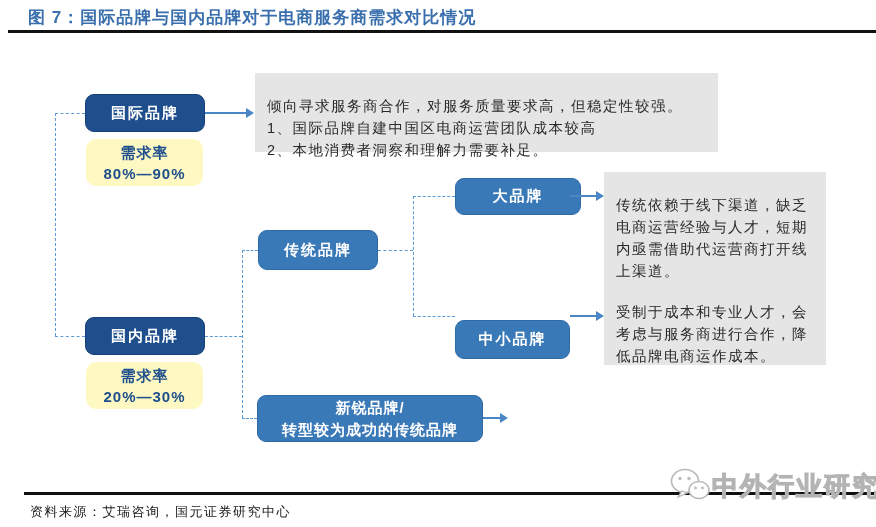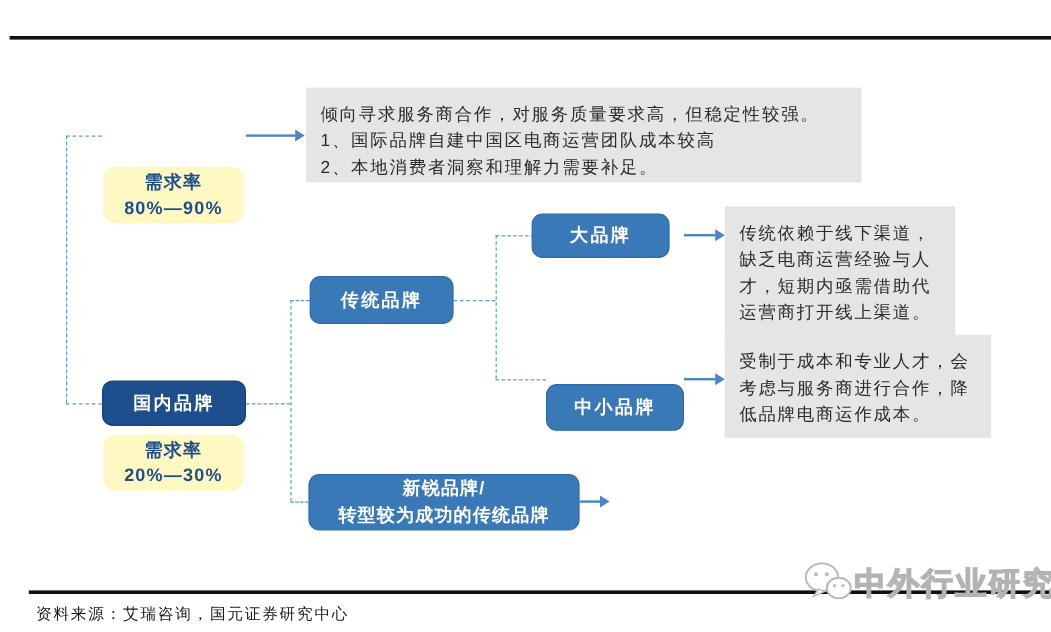--- a/index.html
+++ b/index.html
@@ -24,21 +24,21 @@
   .node-demand{
     position:absolute;display:flex;align-items:center;justify-content:center;
     background:#fef9c3;border-radius:10px;color:#1e4e8c;font-weight:bold;
     font-size:15px;line-height:21px;text-align:center;white-space:pre-line;
     letter-spacing:1px;box-sizing:border-box;
   }
   .node-multiline{white-space:pre-line;line-height:22px;font-size:15px;letter-spacing:1px;}
   
   .note{
     position:absolute;background:#e5e5e5;color:#2a2a2a;font-size:14.5px;
-    line-height:22px;letter-spacing:1.5px;padding:12px 12px;box-sizing:border-box;
+    line-height:22px;letter-spacing:1.5px;padding:22px 12px;box-sizing:border-box;
     white-space:pre-line;
   }
   
   .dash-h{position:absolute;border-top:1px dashed #5b9bd5;height:0;}
   .dash-v{position:absolute;border-left:1px dashed #5b9bd5;width:0;}
   .arrow-shaft{position:absolute;height:2px;background:#4a86c5;}
   .arrow-head{
     position:absolute;width:0;height:0;
     border-top:5px solid transparent;border-bottom:5px solid transparent;
     border-left:8px solid #4a86c5;
@@ -55,26 +55,30 @@
   .wm-text{
     font-size:26px;font-weight:bold;color:#ffffff;letter-spacing:2px;
     -webkit-text-stroke:1.1px #b3b3b3;text-shadow:0 0 1px #bbb;white-space:nowrap;
   }
 </style>
 </head>
 <body>
 
 <div class="page">
 
+  <div class="fig-title">图 7：国际品牌与国内品牌对于电商服务商需求对比情况</div>
   <div class="title-rule"></div>
 
   <div class="dash-v" style="left:55px;top:113px;height:223px;"></div>
   <div class="dash-h" style="left:55px;top:113px;width:30px;"></div>
   <div class="dash-h" style="left:55px;top:336px;width:30px;"></div>
 
+  <div class="node node-dark" style="left:85px;top:94px;width:120px;height:38px;">
+    <span>国际品牌</span>
+  </div>
   <div class="node-demand" style="left:86px;top:139px;width:117px;height:47px;">需求率
 80%—90%</div>
 
   <div class="arrow-shaft" style="left:205px;top:112px;width:41px;"></div>
   <div class="arrow-head" style="left:246px;top:108px;"></div>
 
   <div class="note" style="left:255px;top:73px;width:463px;height:79px;">倾向寻求服务商合作，对服务质量要求高，但稳定性较强。
 1、国际品牌自建中国区电商运营团队成本较高
 2、本地消费者洞察和理解力需要补足。</div>
 
@@ -91,26 +95,26 @@
 
   <div class="node node-mid" style="left:258px;top:230px;width:120px;height:40px;">
     <span>传统品牌</span>
   </div>
 
   <div class="dash-h" style="left:378px;top:250px;width:35px;"></div>
   <div class="dash-v" style="left:413px;top:196px;height:120px;"></div>
   <div class="dash-h" style="left:413px;top:196px;width:42px;"></div>
   <div class="dash-h" style="left:413px;top:316px;width:42px;"></div>
 
-  <div class="node node-mid" style="left:443px;top:178px;width:115px;height:37px;">
+  <div class="node node-mid" style="left:455px;top:178px;width:126px;height:37px;">
     <span>大品牌</span>
   </div>
   <div class="arrow-shaft" style="left:570px;top:195px;width:26px;"></div>
   <div class="arrow-head" style="left:596px;top:191px;"></div>
-  <div class="note" style="left:604px;top:172px;width:192px;height:123px;">传统依赖于线下渠道，缺乏电商运营经验与人才，短期内亟需借助代运营商打开线上渠道。</div>
+  <div class="note" style="left:604px;top:172px;width:222px;height:123px;">传统依赖于线下渠道，缺乏电商运营经验与人才，短期内亟需借助代运营商打开线上渠道。</div>
 
   <div class="node node-mid" style="left:455px;top:297px;width:115px;height:39px;margin-top:23px;">
     <span>中小品牌</span>
   </div>
   <div class="arrow-shaft" style="left:570px;top:315px;width:26px;"></div>
   <div class="arrow-head" style="left:596px;top:311px;"></div>
   <div class="note" style="left:604px;top:279px;width:222px;height:86px;">受制于成本和专业人才，会考虑与服务商进行合作，降低品牌电商运作成本。</div>
 
   <div class="node node-mid node-multiline" style="left:257px;top:395px;width:226px;height:47px;">新锐品牌/
 转型较为成功的传统品牌</div>

